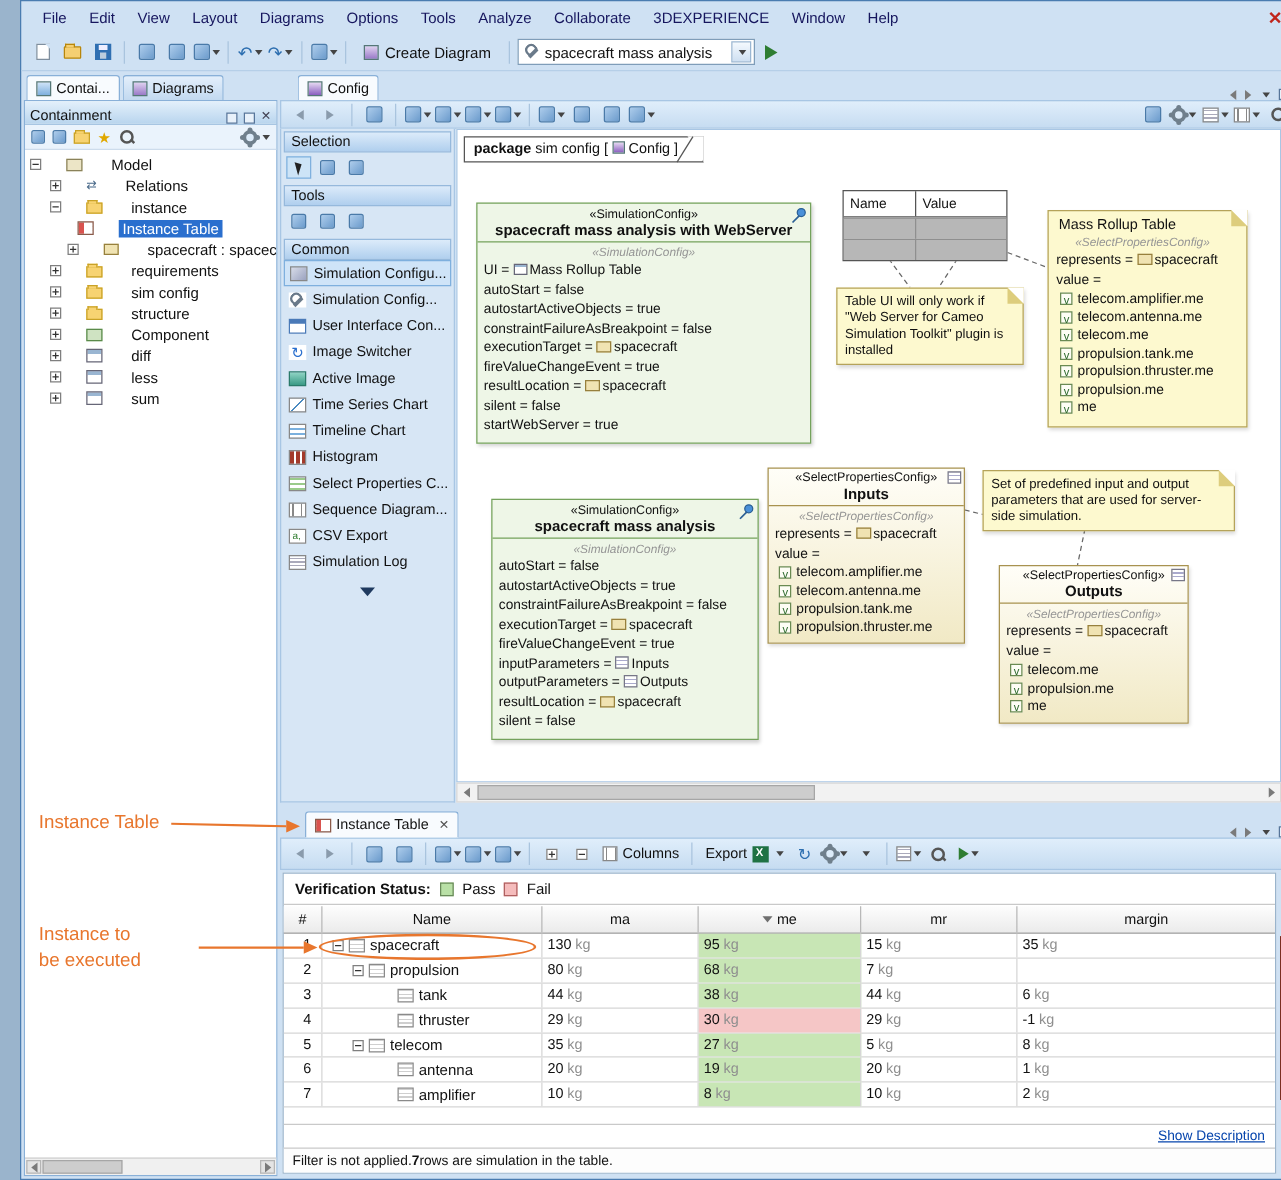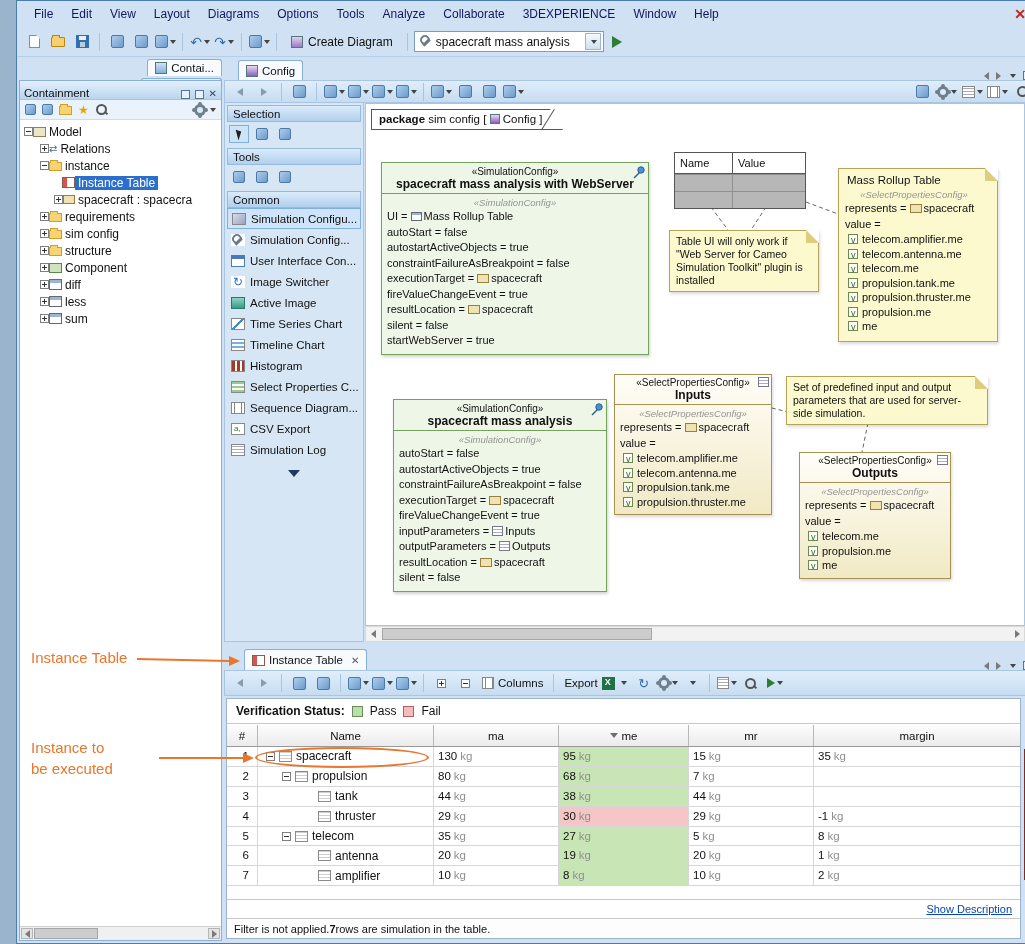--- a/index.html
+++ b/index.html
@@ -48,21 +48,21 @@
   .tri-r { width:0; height:0; border-top:4px solid transparent; border-bottom:4px solid transparent; border-left:6px solid #8a9bac; }
   .btn-create { display:flex; align-items:center; gap:5px; padding:2px 8px; }
   #run-combo { display:flex; align-items:center; gap:4px; width:190px; height:21px; background:#fff;
                border:1px solid #7f9db9; padding:0 2px 0 4px; }
   #run-combo .val { flex:1; font-size:12px; white-space:nowrap; overflow:hidden; }
   #run-combo .ddbtn { width:16px; height:17px; background:linear-gradient(#f4f9fe,#cfe0f2); border:1px solid #9ab6d2;
                       display:flex; align-items:center; justify-content:center; }
 
   
   #left-panel { position:absolute; left:2px; top:58px; width:203px; bottom:2px; }
-  .tabs-row { height:21px; display:flex; gap:2px; padding-left:2px; align-items:flex-end;flex-direction:column; }
+  .tabs-row { height:21px; display:flex; gap:2px; padding-left:2px; align-items:flex-end; }
   .tab { display:flex; align-items:center; gap:4px; padding:2px 7px; font-size:11.5px;
          background:linear-gradient(#e4effb,#c2d9f0); border:1px solid #89b0d8; border-bottom:none;
          border-radius:3px 3px 0 0; height:20px; }
   .tab.active { background:#f8fbfe; }
   .ti { width:12px; height:12px; flex:none; border:1px solid #577; }
   .ti-cont { background:linear-gradient(#cfe3f8,#7fb0de); }
   .ti-diag { background:linear-gradient(#e0d2f0,#9a7ac8); }
   .ti-config { background:linear-gradient(#e6d9f2,#8a5fc0); }
   .ti-itable { width:13px; height:11px; border:1px solid #8a5a4a;
                background:linear-gradient(90deg,#d9534f 0 4px,#fff 4px),repeating-linear-gradient(0deg,#fff 0 2px,#c8b8b0 2px 3px); }
@@ -70,21 +70,21 @@
   #containment-header { height:19px; background:linear-gradient(#e3f0fb,#b9d5ee); display:flex; align-items:flex-end;
                         padding:0 4px; font-size:11.5px; border-bottom:1px solid #a7c5e2; }
   #containment-header .hticons { margin-left:auto; display:flex; gap:5px; align-items:center; }
   .hic-sq { width:9px; height:9px; border:1px solid #56759a; background:#e8f1fa; }
   .hic-x { color:#445; font-size:10px; line-height:10px; }
   #containment-iconrow { height:20px; background:#eaf3fc; border-bottom:1px solid #cddcec;
                          display:flex; align-items:center; gap:6px; padding:0 5px; }
   #containment-iconrow .right { margin-left:auto; display:flex; align-items:center; gap:2px; }
   .mi-star { color:#e0a800; font-size:12px; line-height:12px; }
   #tree { position:absolute; left:0; top:40px; right:0; bottom:14px; overflow:hidden; padding-top:2px; }
-  .titem { height:17px; display:flex; align-items:center; gap:0; font-size:12px; white-space:nowrap; }
+  .titem { height:17px; display:flex; align-items:center; gap:20px; font-size:12px; white-space:nowrap; }
   .tlbl { padding:0 3px; }
   .tlbl.sel { background:#2a6fce; color:#fff; }
   .exp { position:relative; width:9px; height:9px; border:1px solid #7f7f7f; background:#fff; flex:none; }
   .exp::before { content:""; position:absolute; left:1px; right:1px; top:50%; margin-top:-0.5px; height:1px; background:#333; }
   .exp.plus::after { content:""; position:absolute; top:1px; bottom:1px; left:50%; margin-left:-0.5px; width:1px; background:#333; }
   .ic { flex:none; display:inline-block; }
   .ic-model { width:13px; height:10px; background:#ece5c6; border:1px solid #8a825a; }
   .ic-rel { font-size:10px; color:#4a6a8a; line-height:10px; }
   .ic-folder { width:13px; height:9px; background:#f7d372; border:1px solid #c9a227; position:relative; margin-top:2px; }
   .ic-folder::before { content:""; position:absolute; top:-3px; left:0; width:6px; height:2px; background:#f7d372; border:1px solid #c9a227; border-bottom:none; }
@@ -890,20 +890,21 @@
         </div>
         <div class="trow">
           <div class="c c-num w-num">3</div>
           <div class="c c-name w-name ind2">
               <span class="ic-inst"></span>
               <span>tank</span>
             </div>
           <div class="c w-ma"><span>44</span><span class="kg">kg</span></div>
           <div class="c w-me me pass"><span>38</span><span class="kg">kg</span></div>
           <div class="c w-mr"><span>44</span><span class="kg">kg</span></div>
+          <div class="c w-margin" style="border-right:none"><span>6</span><span class="kg">kg</span></div>
         </div>
         <div class="trow">
           <div class="c c-num w-num">4</div>
           <div class="c c-name w-name ind2">
               <span class="ic-inst"></span>
               <span>thruster</span>
             </div>
           <div class="c w-ma"><span>29</span><span class="kg">kg</span></div>
           <div class="c w-me me fail"><span>30</span><span class="kg">kg</span></div>
           <div class="c w-mr"><span>29</span><span class="kg">kg</span></div>

